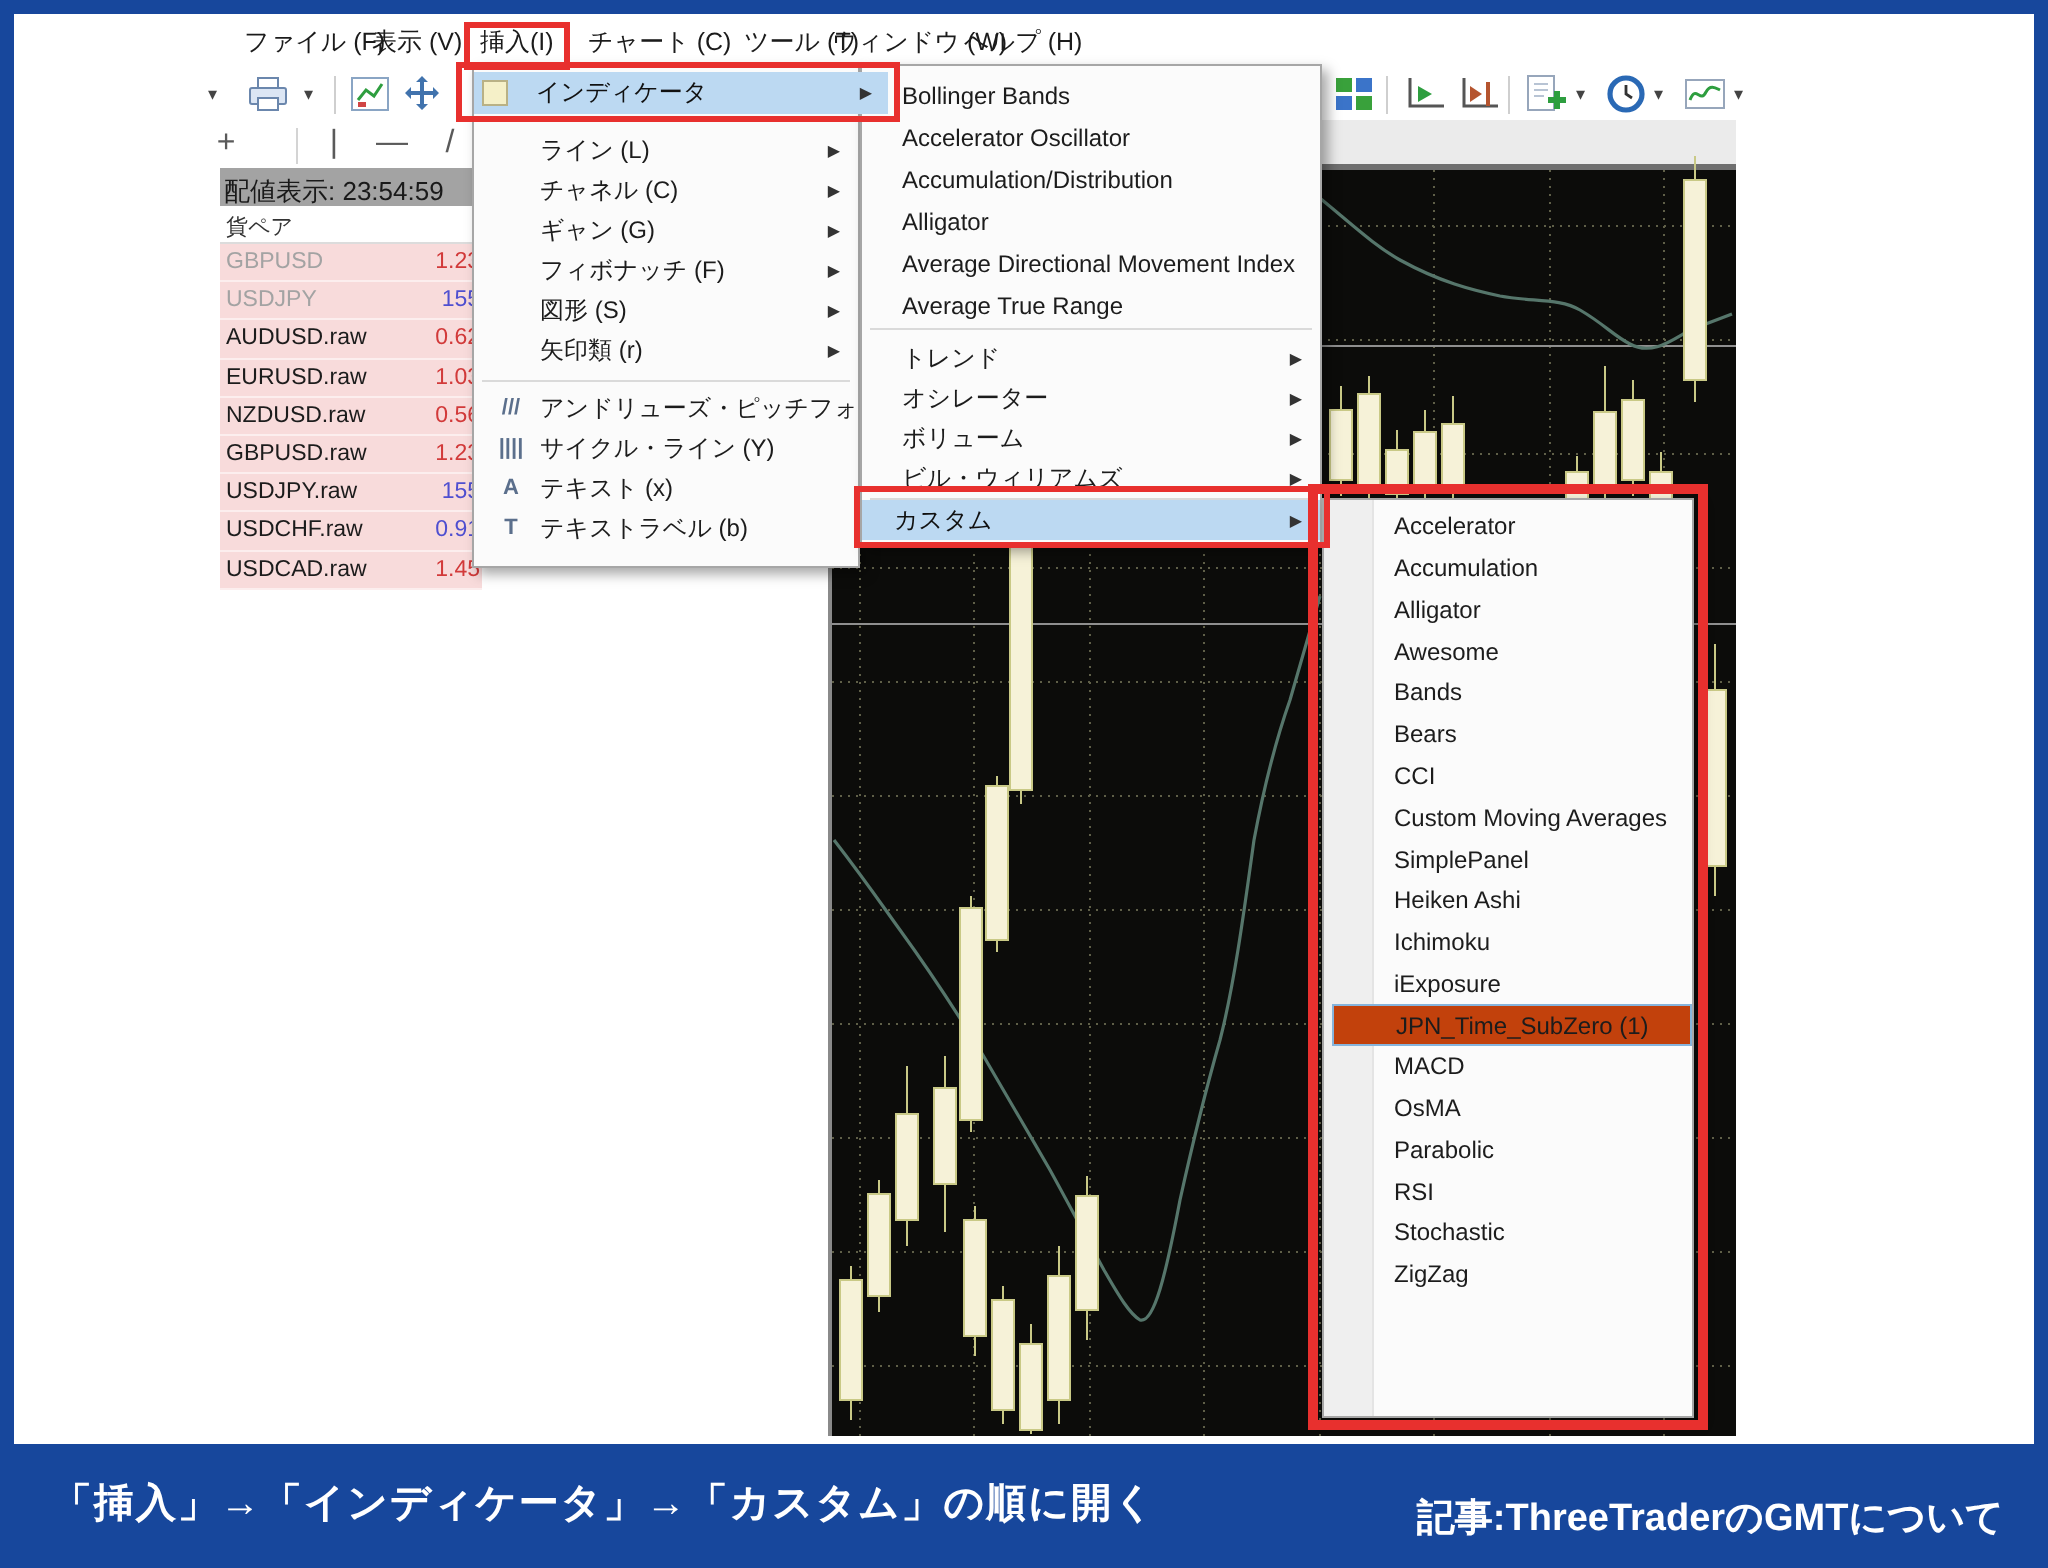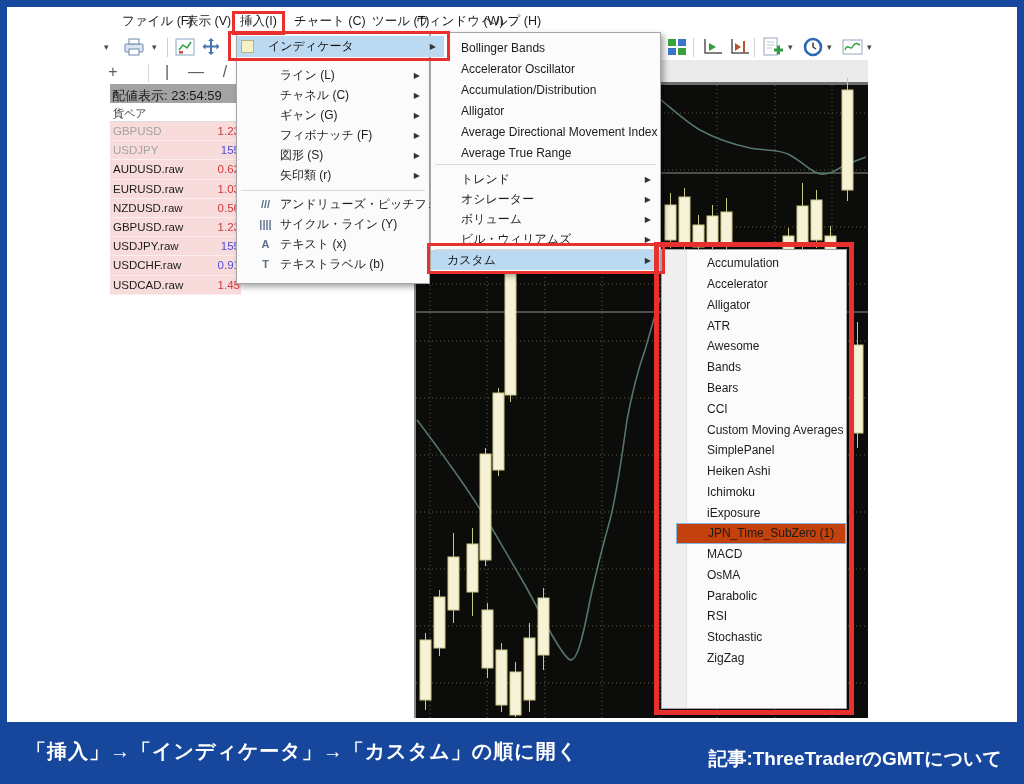--- a/index.html
+++ b/index.html
@@ -46,21 +46,21 @@
   .wick { stroke:#c9c986; stroke-width:1; }
   .bodyc{ fill:#f6f2d8; stroke:#c9c986; stroke-width:1; }
 
   
   .panel { position:absolute; background:#fbfbfb; border:1px solid #a6a6a6; box-shadow:3px 3px 6px rgba(0,0,0,.35); }
   #menu1 { left:236px; top:32px; width:194px; height:252px; z-index:10; }
   #menu2 { left:430px; top:32px; width:231px; height:241px; z-index:11; }
   #menu3 { left:661px; top:249px; width:186px; height:460px; z-index:12; }
   #menu3::before { content:''; position:absolute; left:0; top:0; width:24px; height:100%; background:#efefef; border-right:1px solid #e4e4e4; }
 
-  .mlist { position:absolute; left:14px; right:0; }
+  .mlist { position:absolute; left:4px; right:0; }
   #m1g1 { top:32px; } #m1g2 { top:161px; }
   #m2g1 { top:4px; }  #m2g2 { top:136px;text-align:right; }
   #m3g  { top:3px; }
 
   .mi { position:relative; height:20px; display:flex; align-items:center; font-size:12px; color:#1c1c1c; padding-left:29px; white-space:nowrap; }
   .mi .arr { position:absolute; right:9px; font-size:8px; color:#333; }
   .mi .ic  { position:absolute; left:5px; width:19px; text-align:center; color:#5b6f8c; font-size:11px; font-weight:bold; }
   #m2g1 .mi { height:21px; padding-left:16px; }
   #m2g2 .mi { height:20px; padding-left:16px; }
   #m3g  .mi { height:20.77px; padding-left:31px; }
@@ -415,34 +415,31 @@
   <div id="custom-item">
     <span>カスタム</span>
     <span class="arr">▶</span>
   </div>
 </div>
 
 <div id="menu3" class="panel">
   <div id="m3g" class="mlist">
 
       <div class="mi">
+        <span>Accelerator</span>
+      </div>
+
+      <div class="mi">
         <span>Accumulation</span>
       </div>
 
       <div class="mi">
-        <span>Accelerator</span>
-      </div>
-
-      <div class="mi">
         <span>Alligator</span>
       </div>
 
-      <div class="mi">
-        <span>ATR</span>
-      </div>
 
       <div class="mi">
         <span>Awesome</span>
       </div>
 
       <div class="mi">
         <span>Bands</span>
       </div>
 
       <div class="mi">

